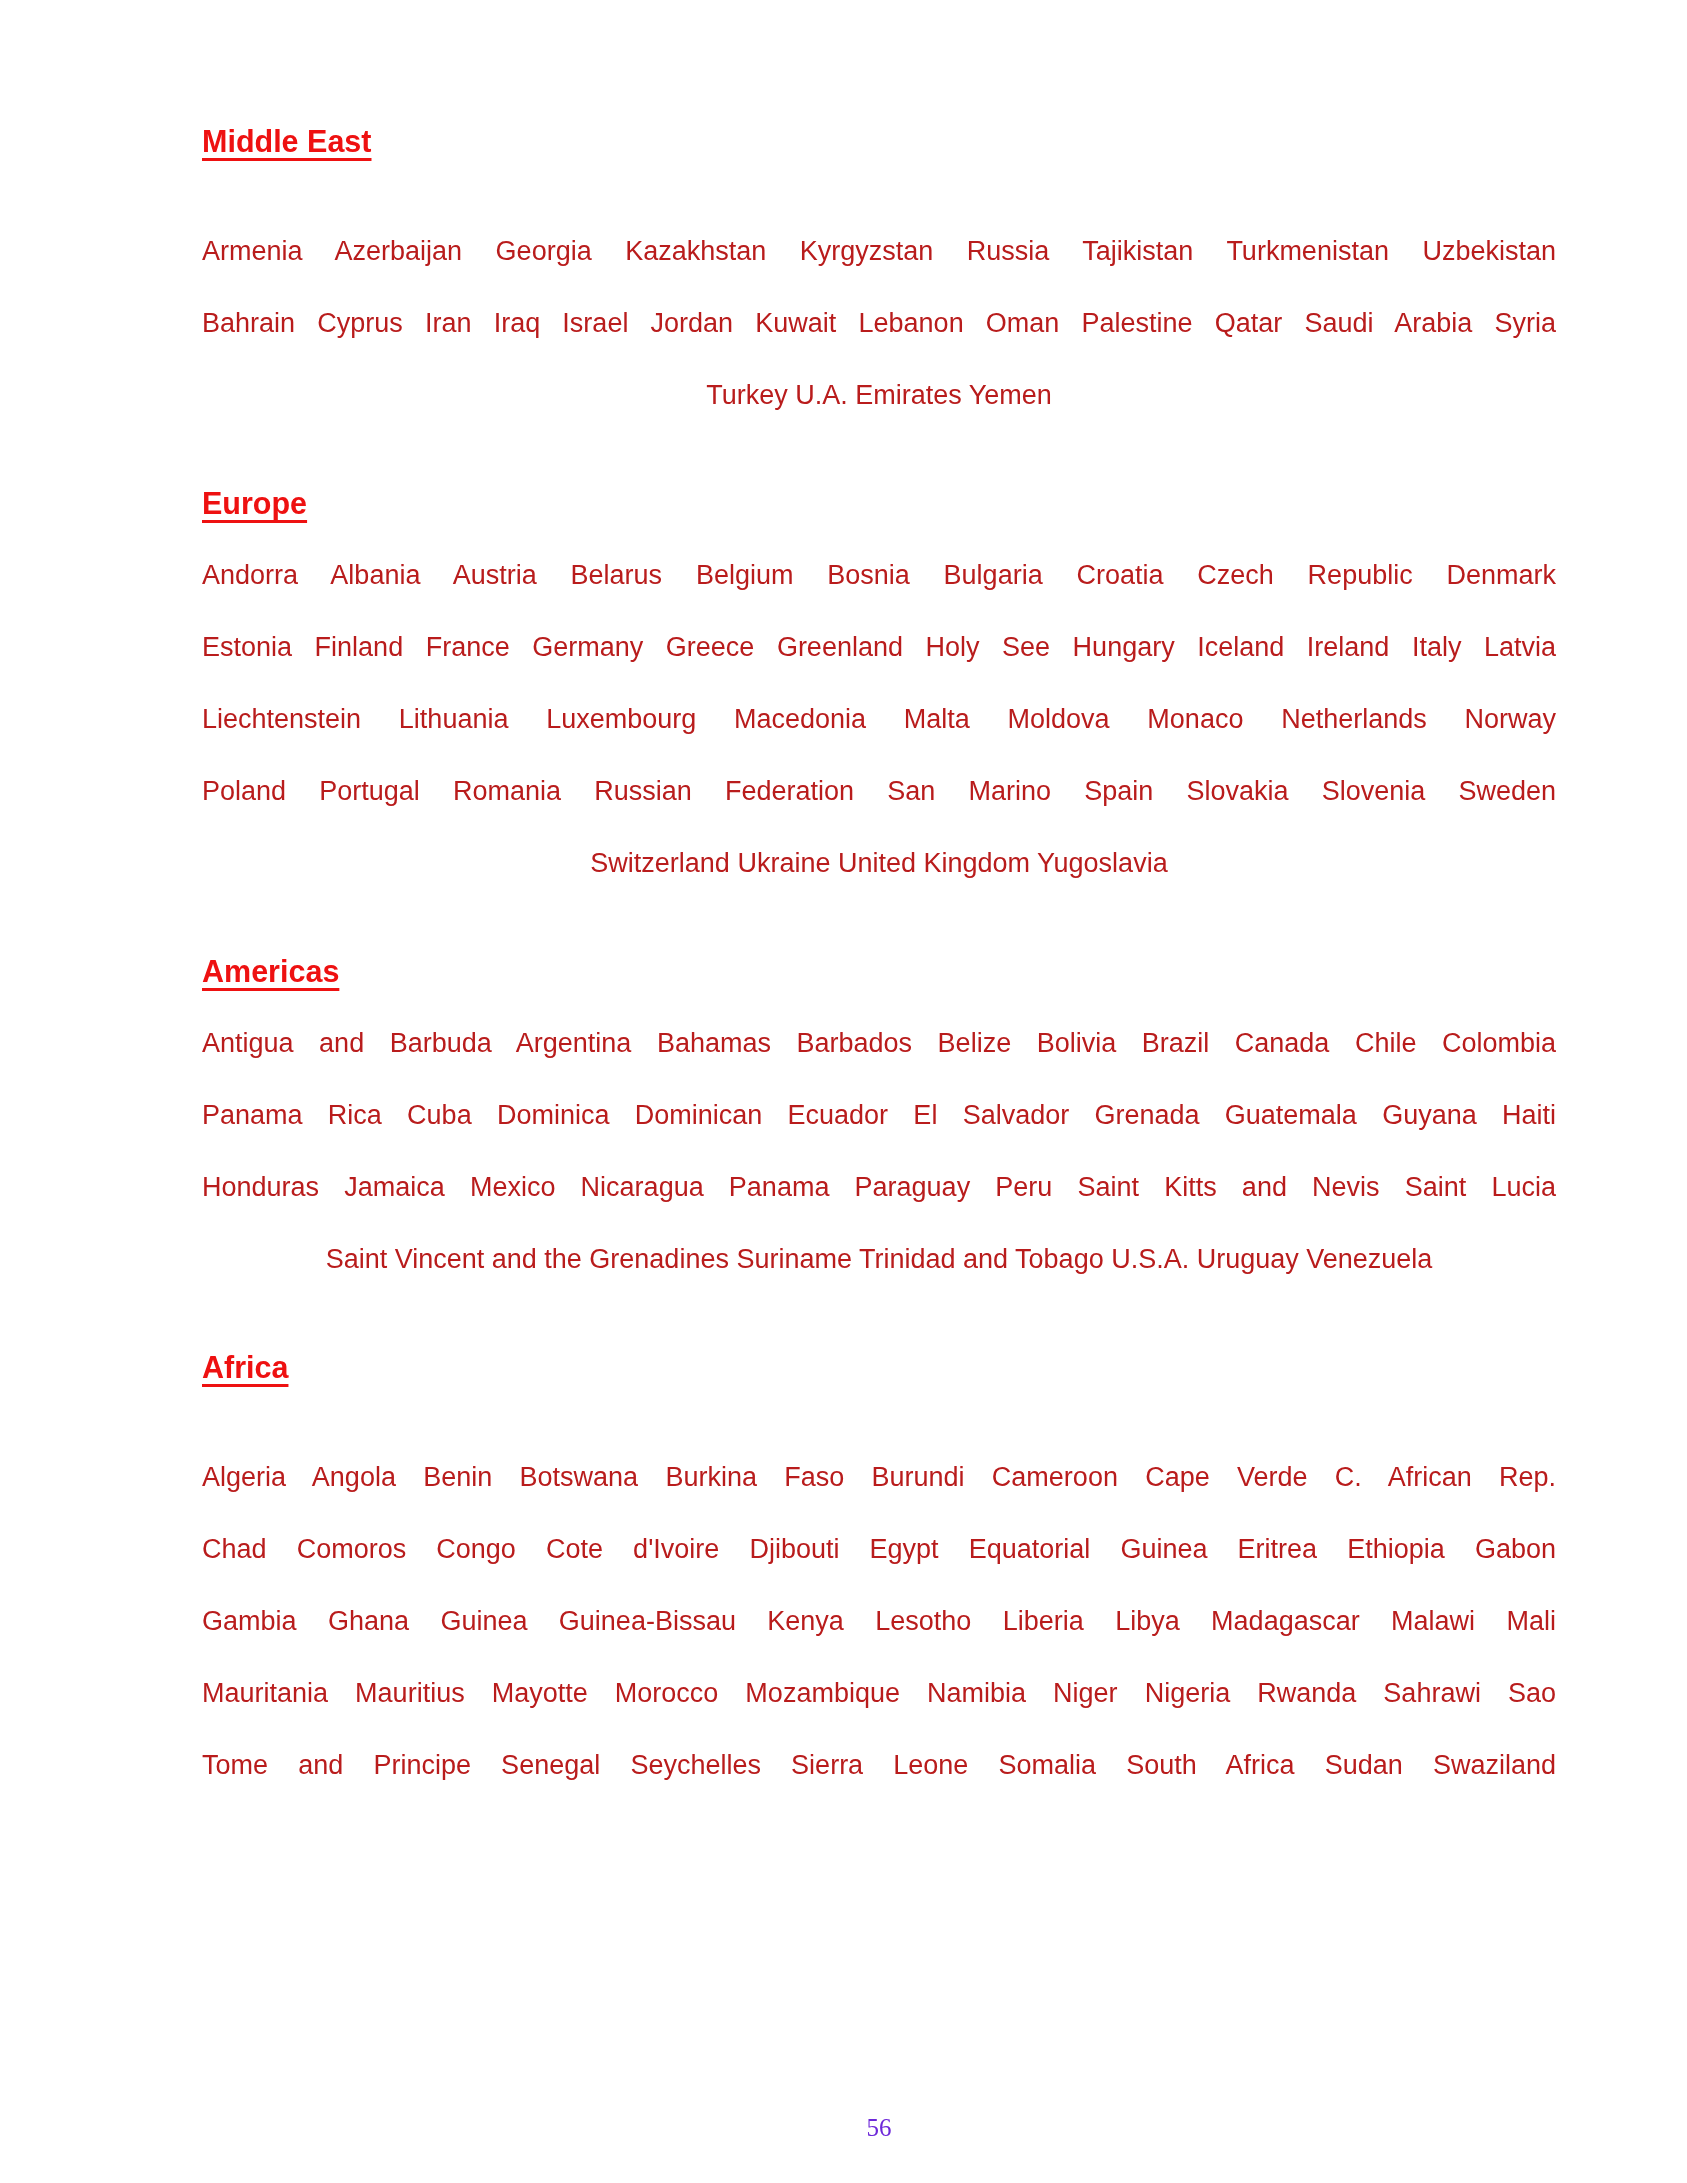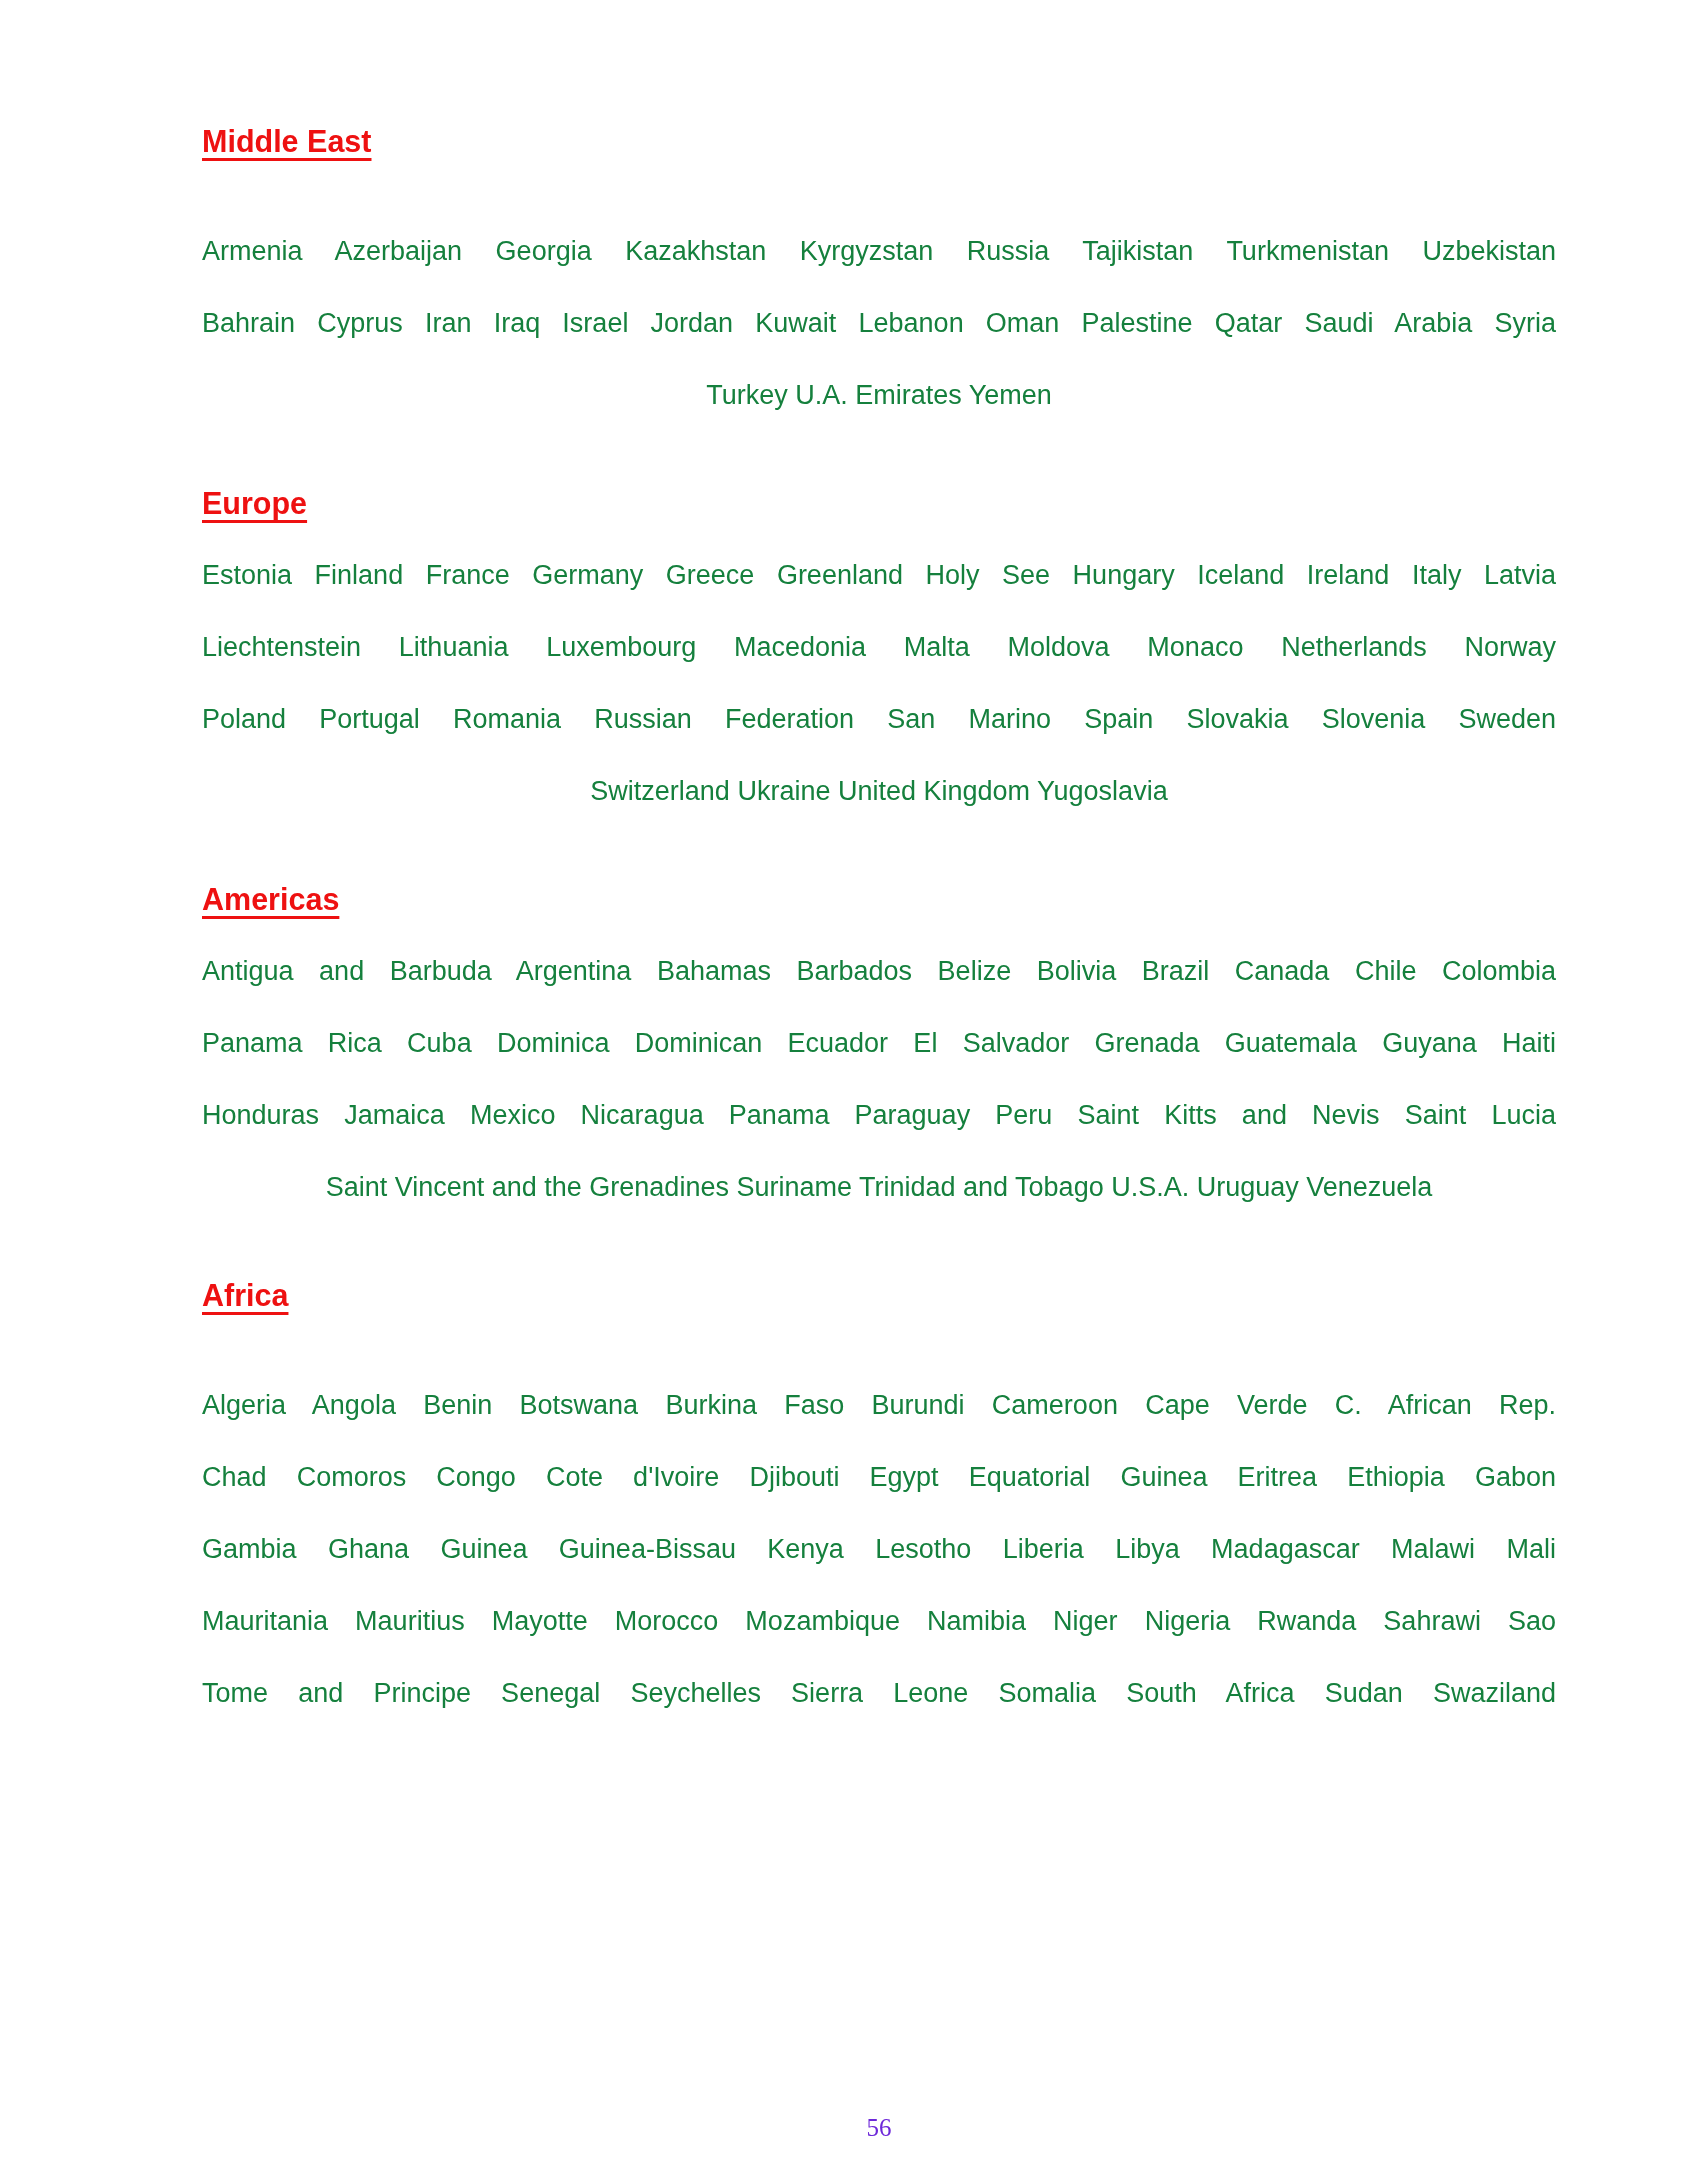--- a/index.html
+++ b/index.html
@@ -37,21 +37,21 @@
   }
   .section-heading.extra-gap {
     margin-bottom: 38px;
   }
   .para {
     margin: 0;
   }
   .body-line {
     font-size: 27px;
     line-height: 72px;
-    color: #15803d;
+    color: #b91c1c;
     white-space: normal;
   }
   .body-line.justified {
     text-align: justify;
     text-align-last: justify;
   }
   .body-line.plain {
     text-align: center;
   }
   .page-number {
@@ -75,20 +75,21 @@
         <div class="section-heading extra-gap">Middle East</div>
         <div class="para">
           <div class="body-line justified">Armenia Azerbaijan Georgia Kazakhstan Kyrgyzstan Russia Tajikistan Turkmenistan Uzbekistan</div>
           <div class="body-line justified">Bahrain Cyprus Iran Iraq Israel Jordan Kuwait Lebanon Oman Palestine Qatar Saudi Arabia Syria</div>
           <div class="body-line plain">Turkey U.A. Emirates Yemen</div>
         </div>
       </div>
       <div class="section">
         <div class="section-heading">Europe</div>
         <div class="para">
+          <div class="body-line justified">Andorra Albania Austria Belarus Belgium Bosnia Bulgaria Croatia Czech Republic Denmark</div>
           <div class="body-line justified">Estonia Finland France Germany Greece Greenland Holy See Hungary Iceland Ireland Italy Latvia</div>
           <div class="body-line justified">Liechtenstein Lithuania Luxembourg Macedonia Malta Moldova Monaco Netherlands Norway</div>
           <div class="body-line justified">Poland Portugal Romania Russian Federation San Marino Spain Slovakia Slovenia Sweden</div>
           <div class="body-line plain">Switzerland Ukraine United Kingdom Yugoslavia</div>
         </div>
       </div>
       <div class="section">
         <div class="section-heading">Americas</div>
         <div class="para">
           <div class="body-line justified">Antigua and Barbuda Argentina Bahamas Barbados Belize Bolivia Brazil Canada Chile Colombia</div>

